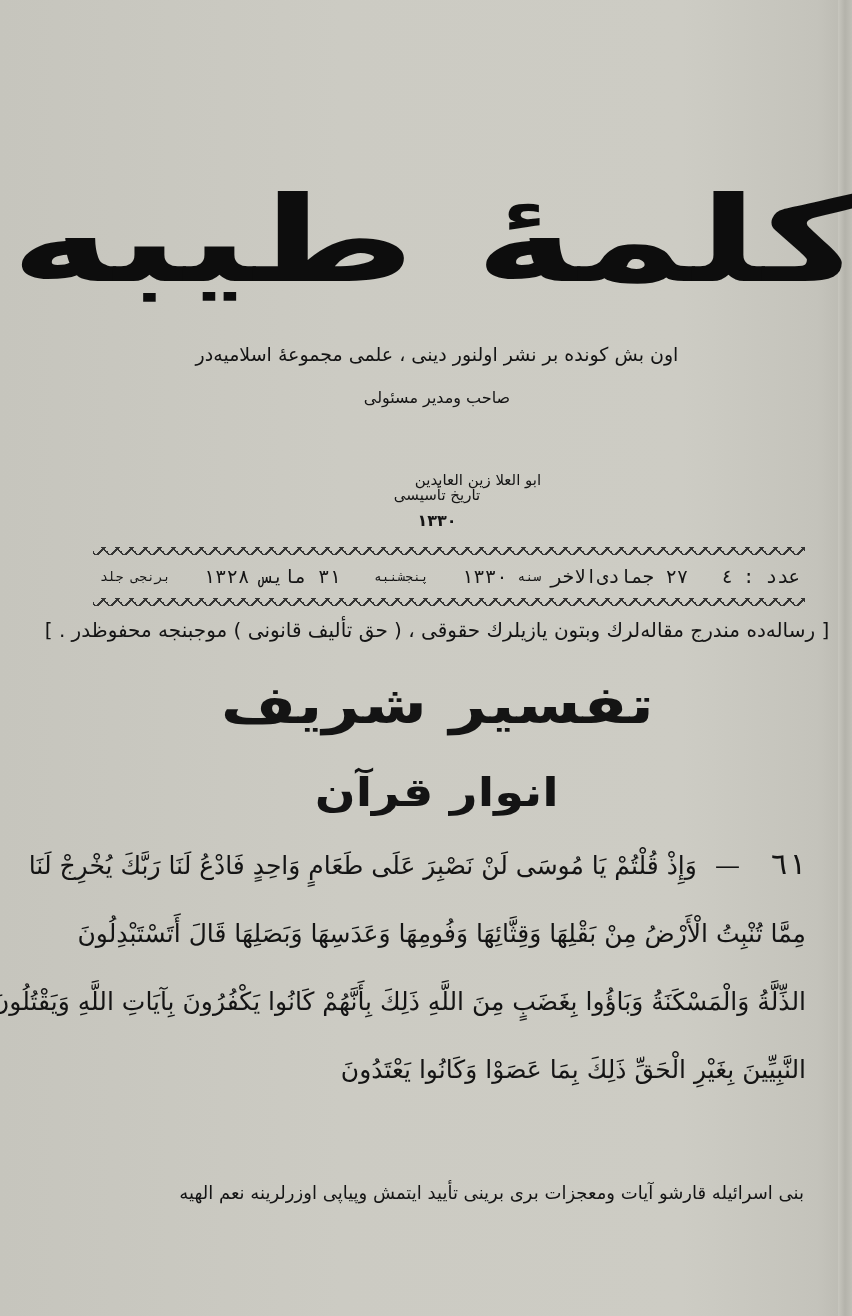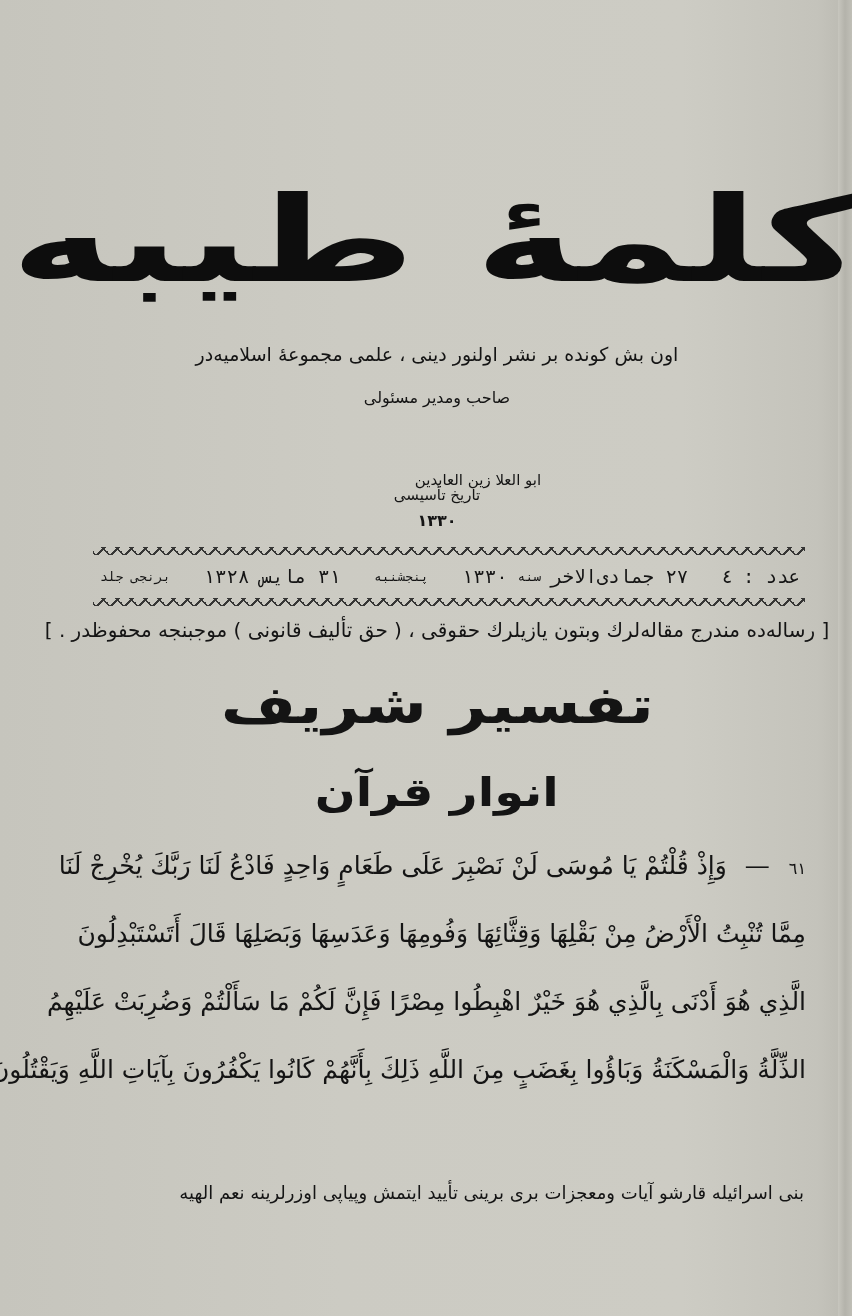--- a/index.html
+++ b/index.html
@@ -152,23 +152,23 @@
       line-height: 60px;
       white-space: nowrap;
       text-align: justify;
       text-align-last: justify;
     }
     .verse-line.last {
       text-align: right;
       text-align-last: right;
     }
     .verse-number {
-      font-family: Liberation Sans, sans-serif;
-      font-size: 16px;
-      margin-left: 19px;
+      font-family: Liberation Mono, monospace;
+      font-size: 30px;
+      margin-left: 30px;
     }
     .verse-dash { margin-left: 18px; }
     .commentary {
       position: absolute;
       left: 110px;
       width: 694px;
       top: 1178px;
       direction: rtl;
       text-align: right;
       font-size: 18px;
@@ -218,17 +218,17 @@
 </div>
 <div class="block section-subtitle">
   <span>انوار قرآن</span>
 </div>
 
 <div class="verse">
   <div class="verse-line">
     <span class="verse-number">٦١</span><span class="verse-dash">—</span><span>وَإِذْ قُلْتُمْ يَا مُوسَى لَنْ نَصْبِرَ عَلَى طَعَامٍ وَاحِدٍ فَادْعُ لَنَا رَبَّكَ يُخْرِجْ لَنَا</span>
   </div>
   <div class="verse-line">مِمَّا تُنْبِتُ الْأَرْضُ مِنْ بَقْلِهَا وَقِثَّائِهَا وَفُومِهَا وَعَدَسِهَا وَبَصَلِهَا قَالَ أَتَسْتَبْدِلُونَ</div>
-  <div class="verse-line">الَّذِي هُوَ أَدْنَى بِالَّذِي هُوَ خَيْرٌ اهْبِطُوا مِصْرًا فَإِنَّ لَكُمْ مَا سَأَلْتُمْ وَضُرِبَتْ عَلَيْهِمُ</div>
   <div class="verse-line">الذِّلَّةُ وَالْمَسْكَنَةُ وَبَاؤُوا بِغَضَبٍ مِنَ اللَّهِ ذَلِكَ بِأَنَّهُمْ كَانُوا يَكْفُرُونَ بِآيَاتِ اللَّهِ وَيَقْتُلُونَ</div>
+  <div class="verse-line last">النَّبِيِّينَ بِغَيْرِ الْحَقِّ ذَلِكَ بِمَا عَصَوْا وَكَانُوا يَعْتَدُونَ</div>
 </div>
 
 <div class="commentary">بنى اسرائيله قارشو آيات ومعجزات برى برينى تأييد ايتمش وپياپى اوزرلرينه نعم الهيه</div>
 
 </body></html>

